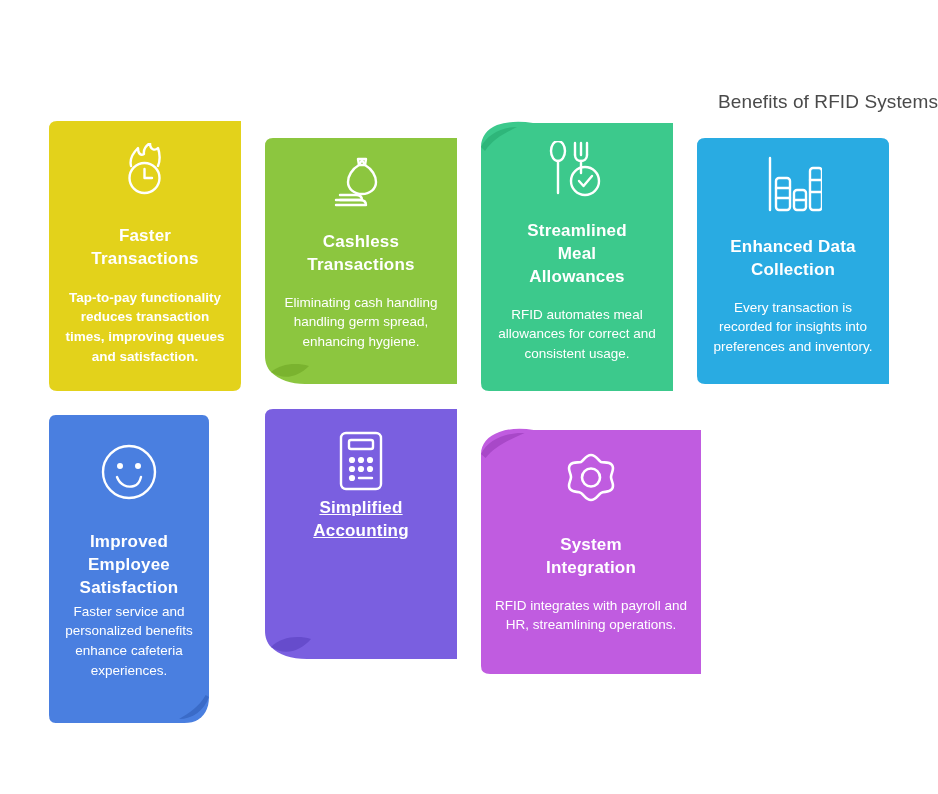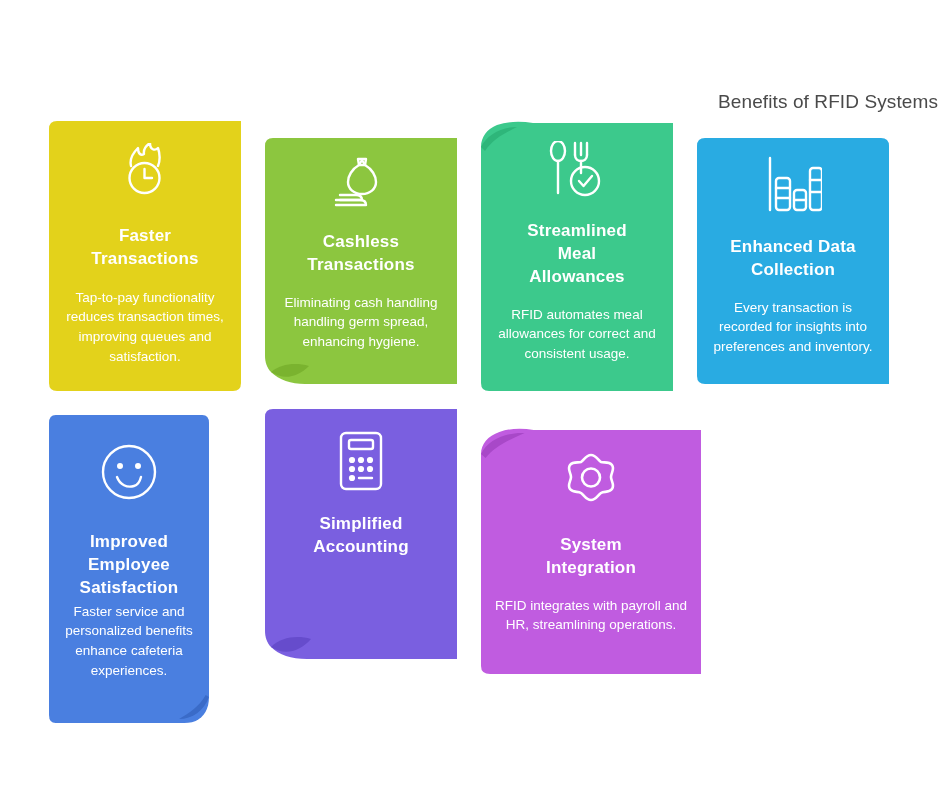--- a/index.html
+++ b/index.html
@@ -74,40 +74,40 @@
   #card-1 { left: 49px;  top: 121px; width: 192px; height: 270px; }
   #card-2 { left: 265px; top: 138px; width: 192px; height: 246px; }
   #card-3 { left: 481px; top: 121px; width: 192px; height: 270px; }
   #card-4 { left: 697px; top: 138px; width: 192px; height: 246px; }
   #card-5 { left: 49px;  top: 415px; width: 160px; height: 308px; }
   #card-6 { left: 265px; top: 409px; width: 192px; height: 250px; }
   #card-7 { left: 481px; top: 428px; width: 220px; height: 246px; }
 
   #card-1 .card-icon { margin-top: 22px; }
   #card-1 .card-title { margin-top: 22px; }
-  #card-1 .card-desc  { margin-top: 17px; }
+  #card-1 .card-desc  { margin-top: 17px; font-weight: bold; }
 
   #card-2 .card-icon { margin-top: 17px; }
   #card-2 .card-title { margin-top: 20px; }
   #card-2 .card-desc  { margin-top: 16px; }
 
   #card-3 .card-icon { margin-top: 20px; }
   #card-3 .card-title { margin-top: 17px; }
   #card-3 .card-desc  { margin-top: 16px; }
 
   #card-4 .card-icon { margin-top: 18px; }
   #card-4 .card-title { margin-top: 22px; }
   #card-4 .card-desc  { margin-top: 16px; }
 
   #card-5 .card-icon { margin-top: 28px; }
   #card-5 .card-title { margin-top: 30px; }
   #card-5 .card-desc  { margin-top: 2px; }
 
   #card-6 .card-icon { margin-top: 22px; }
-  #card-6 .card-title { margin-top: 22px; }
+  #card-6 .card-title { margin-top: 6px; text-decoration: underline; }
   #card-6 .card-desc  { margin-top: 16px; }
 
   #card-7 .card-icon { margin-top: 24px; }
   #card-7 .card-title { margin-top: 26px; }
   #card-7 .card-desc  { margin-top: 16px; }
 </style>
 </head>
 <body>
 
 <div id="infographic">

